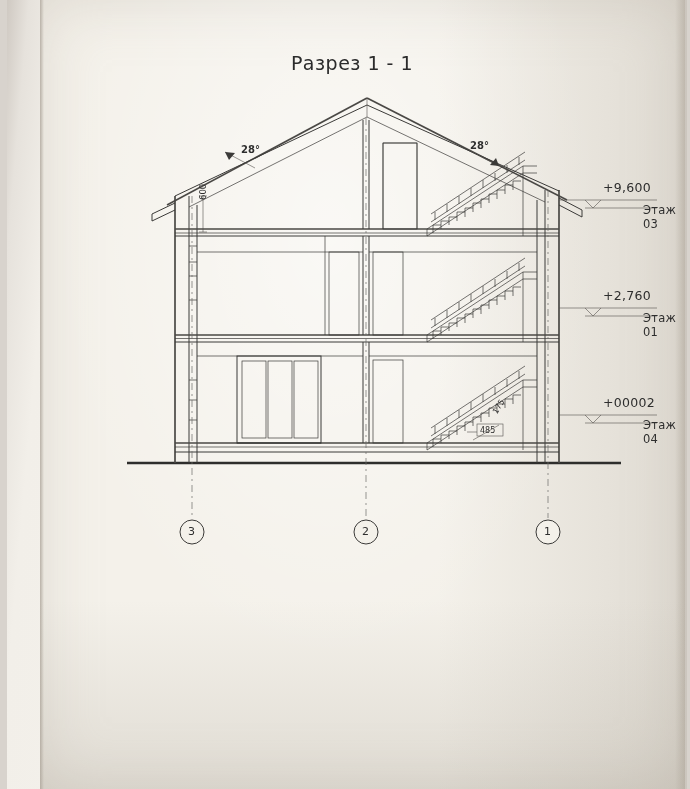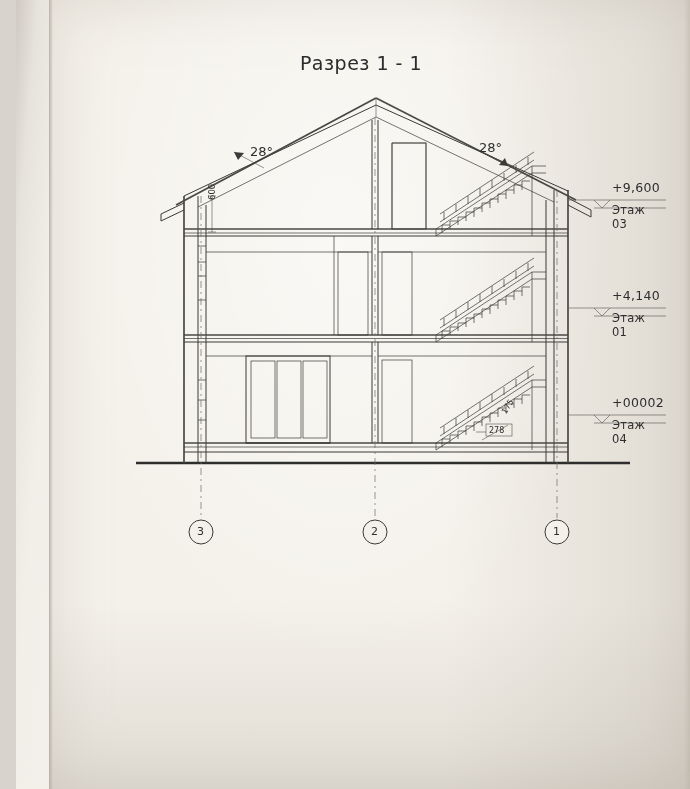--- a/index.html
+++ b/index.html
@@ -1,19 +1,19 @@
 <!DOCTYPE html>
 <html><head>
 <meta charset="utf-8">
 <style>
   html,body{margin:0;padding:0;background:#d8d3cd;}
   body{width:690px;height:789px;overflow:hidden;font-family:"Liberation Sans",sans-serif;}
 
   #sheet{
-    position:absolute;left:16px;top:0;width:565px;height:789px;
+    position:absolute;left:7px;top:0;width:565px;height:789px;
     background:linear-gradient(95deg,#cfc9c2 0px,#e6e2dc 22px,#f2efe9 60px,#f6f3ee 300px,#efebe4 520px,#e4dfd8 640px,#d9d4cc 690px);
   }
   
   #paper{
     position:absolute;left:33px;top:0px;width:645px;height:789px;
     background:#f4f1ea;
     box-shadow:inset 0 0 60px rgba(180,172,160,.35);
   }
   #paper:before{
     content:"";position:absolute;left:0;top:0;width:4px;height:789px;
@@ -38,23 +38,23 @@
     font-size:19px;letter-spacing:.5px;color:#2b2b2b;
     font-family:"DejaVu Sans",sans-serif;
   }
 
   svg#draw{position:absolute;left:0;top:0;width:690px;height:789px;}
 
   .lbl{
     position:absolute;font-family:"DejaVu Sans",sans-serif;color:#2e2e2e;
   }
   .lvl-val{font-size:12.5px;letter-spacing:.3px;}
-  .lvl-name{font-size:11.5px;letter-spacing:.2px;}
+  .lvl-name{font-size:11.5px;letter-spacing:.2px;margin-left:40px;}
   .axis-num{font-size:11px;}
-  .ang{font-size:13px;}
+  .ang{font-size:10px;font-weight:bold;}
   .vdim{font-size:8.5px;}
   .small{font-size:8px;}
 </style>
 </head>
 <body>
 
 <div id="sheet">
   <div id="paper"></div>
   <div class="shade" id="sh1"></div>
   <div class="shade" id="sh2"></div>
@@ -312,30 +312,30 @@
 
     <line class="thin" x1="218" y1="152" x2="248" y2="168"></line>
     <polygon points="218,152 228,153 222,160" fill="#3b3a38"></polygon>
     <line class="thin" x1="462" y1="150" x2="492" y2="166"></line>
     <polygon points="492,166 483,165 489,158" fill="#3b3a38"></polygon>
   </svg>
 
   <div class="lbl lvl-val" style="left:596px;top:180px;">+9,600</div>
   <div class="lbl lvl-name" style="left:596px;top:203px;">Этаж 03</div>
 
-  <div class="lbl lvl-val" style="left:596px;top:288px;">+4,140</div>
+  <div class="lbl lvl-val" style="left:596px;top:288px;">+2,760</div>
   <div class="lbl lvl-name" style="left:596px;top:311px;">Этаж 01</div>
 
   <div class="lbl lvl-val" style="left:596px;top:395px;">+00002</div>
   <div class="lbl lvl-name" style="left:596px;top:418px;">Этаж 04</div>
 
   <div class="lbl axis-num" style="left:181px;top:525px;">3</div>
   <div class="lbl axis-num" style="left:355px;top:525px;">2</div>
   <div class="lbl axis-num" style="left:537px;top:525px;">1</div>
 
   <div class="lbl ang" style="left:234px;top:144px;">28°</div>
   <div class="lbl ang" style="left:463px;top:140px;">28°</div>
 
   <div class="lbl vdim" style="left:191px;top:200px;transform:rotate(-90deg);transform-origin:left top;">600</div>
 
-  <div class="lbl small" style="left:473px;top:426px;">278</div>
+  <div class="lbl small" style="left:473px;top:426px;">485</div>
   <div class="lbl small" style="left:484px;top:411px;transform:rotate(-60deg);transform-origin:left top;">175</div>
 </div>
 
 </body></html>

